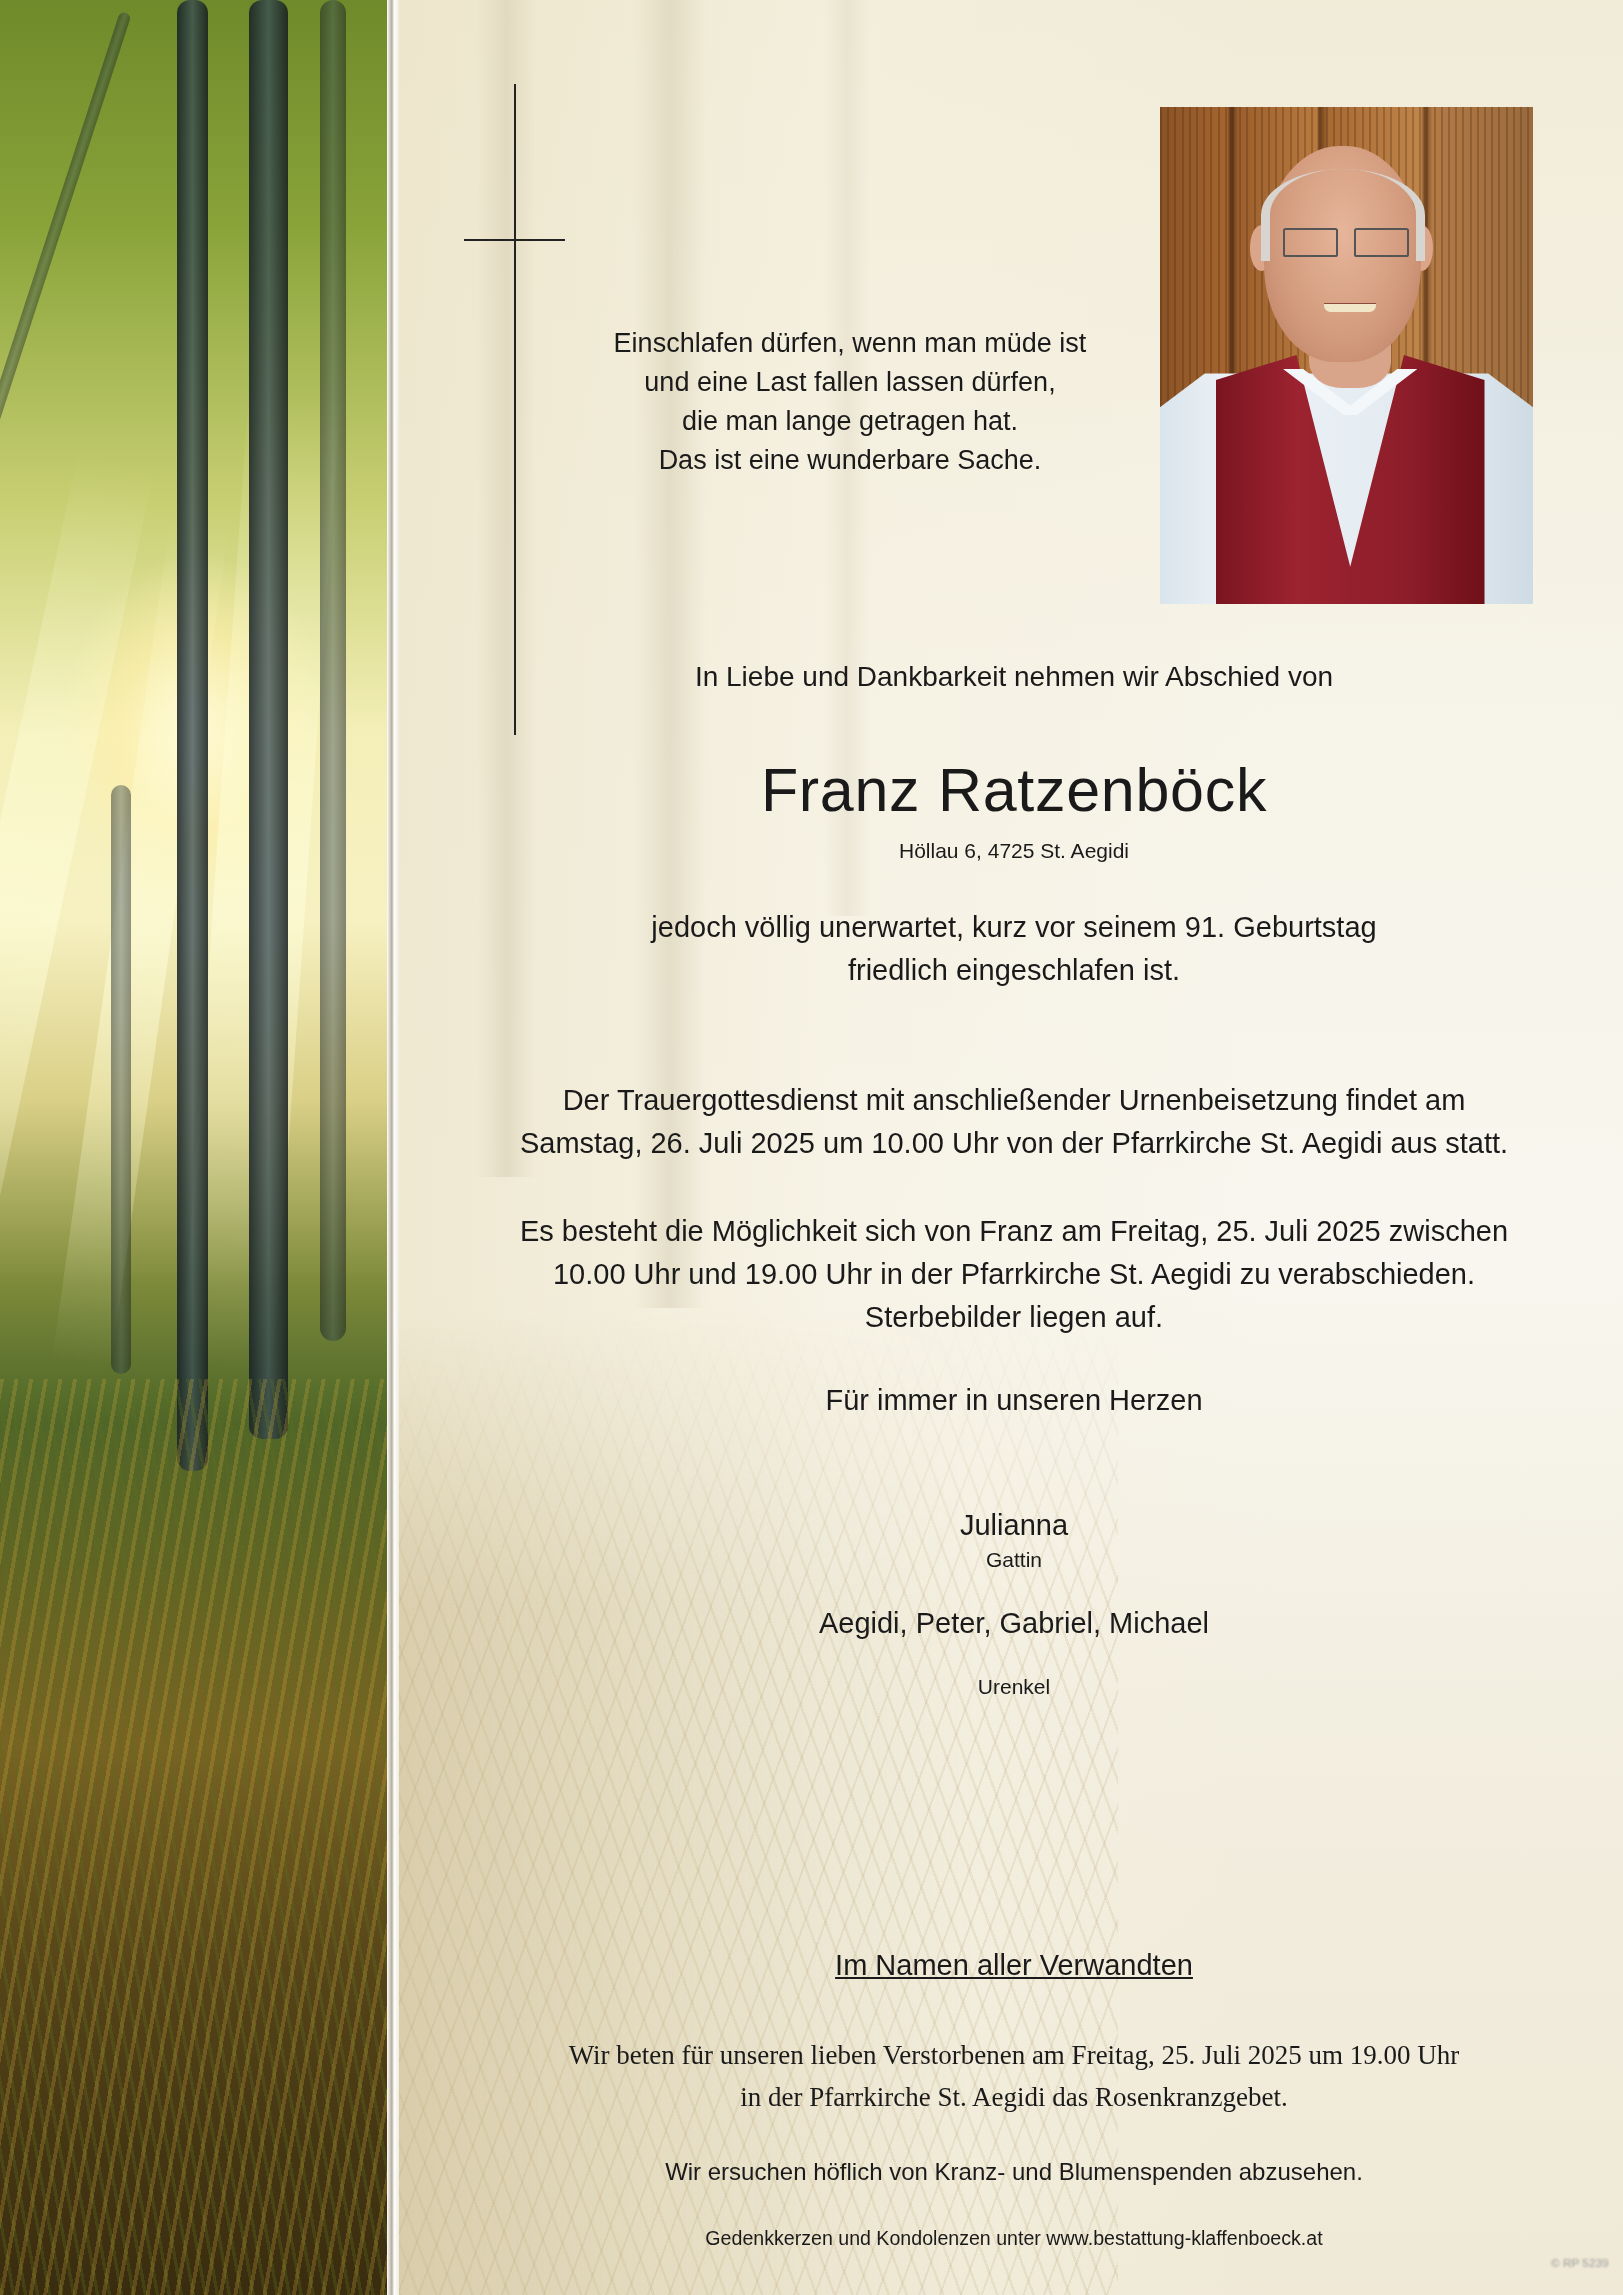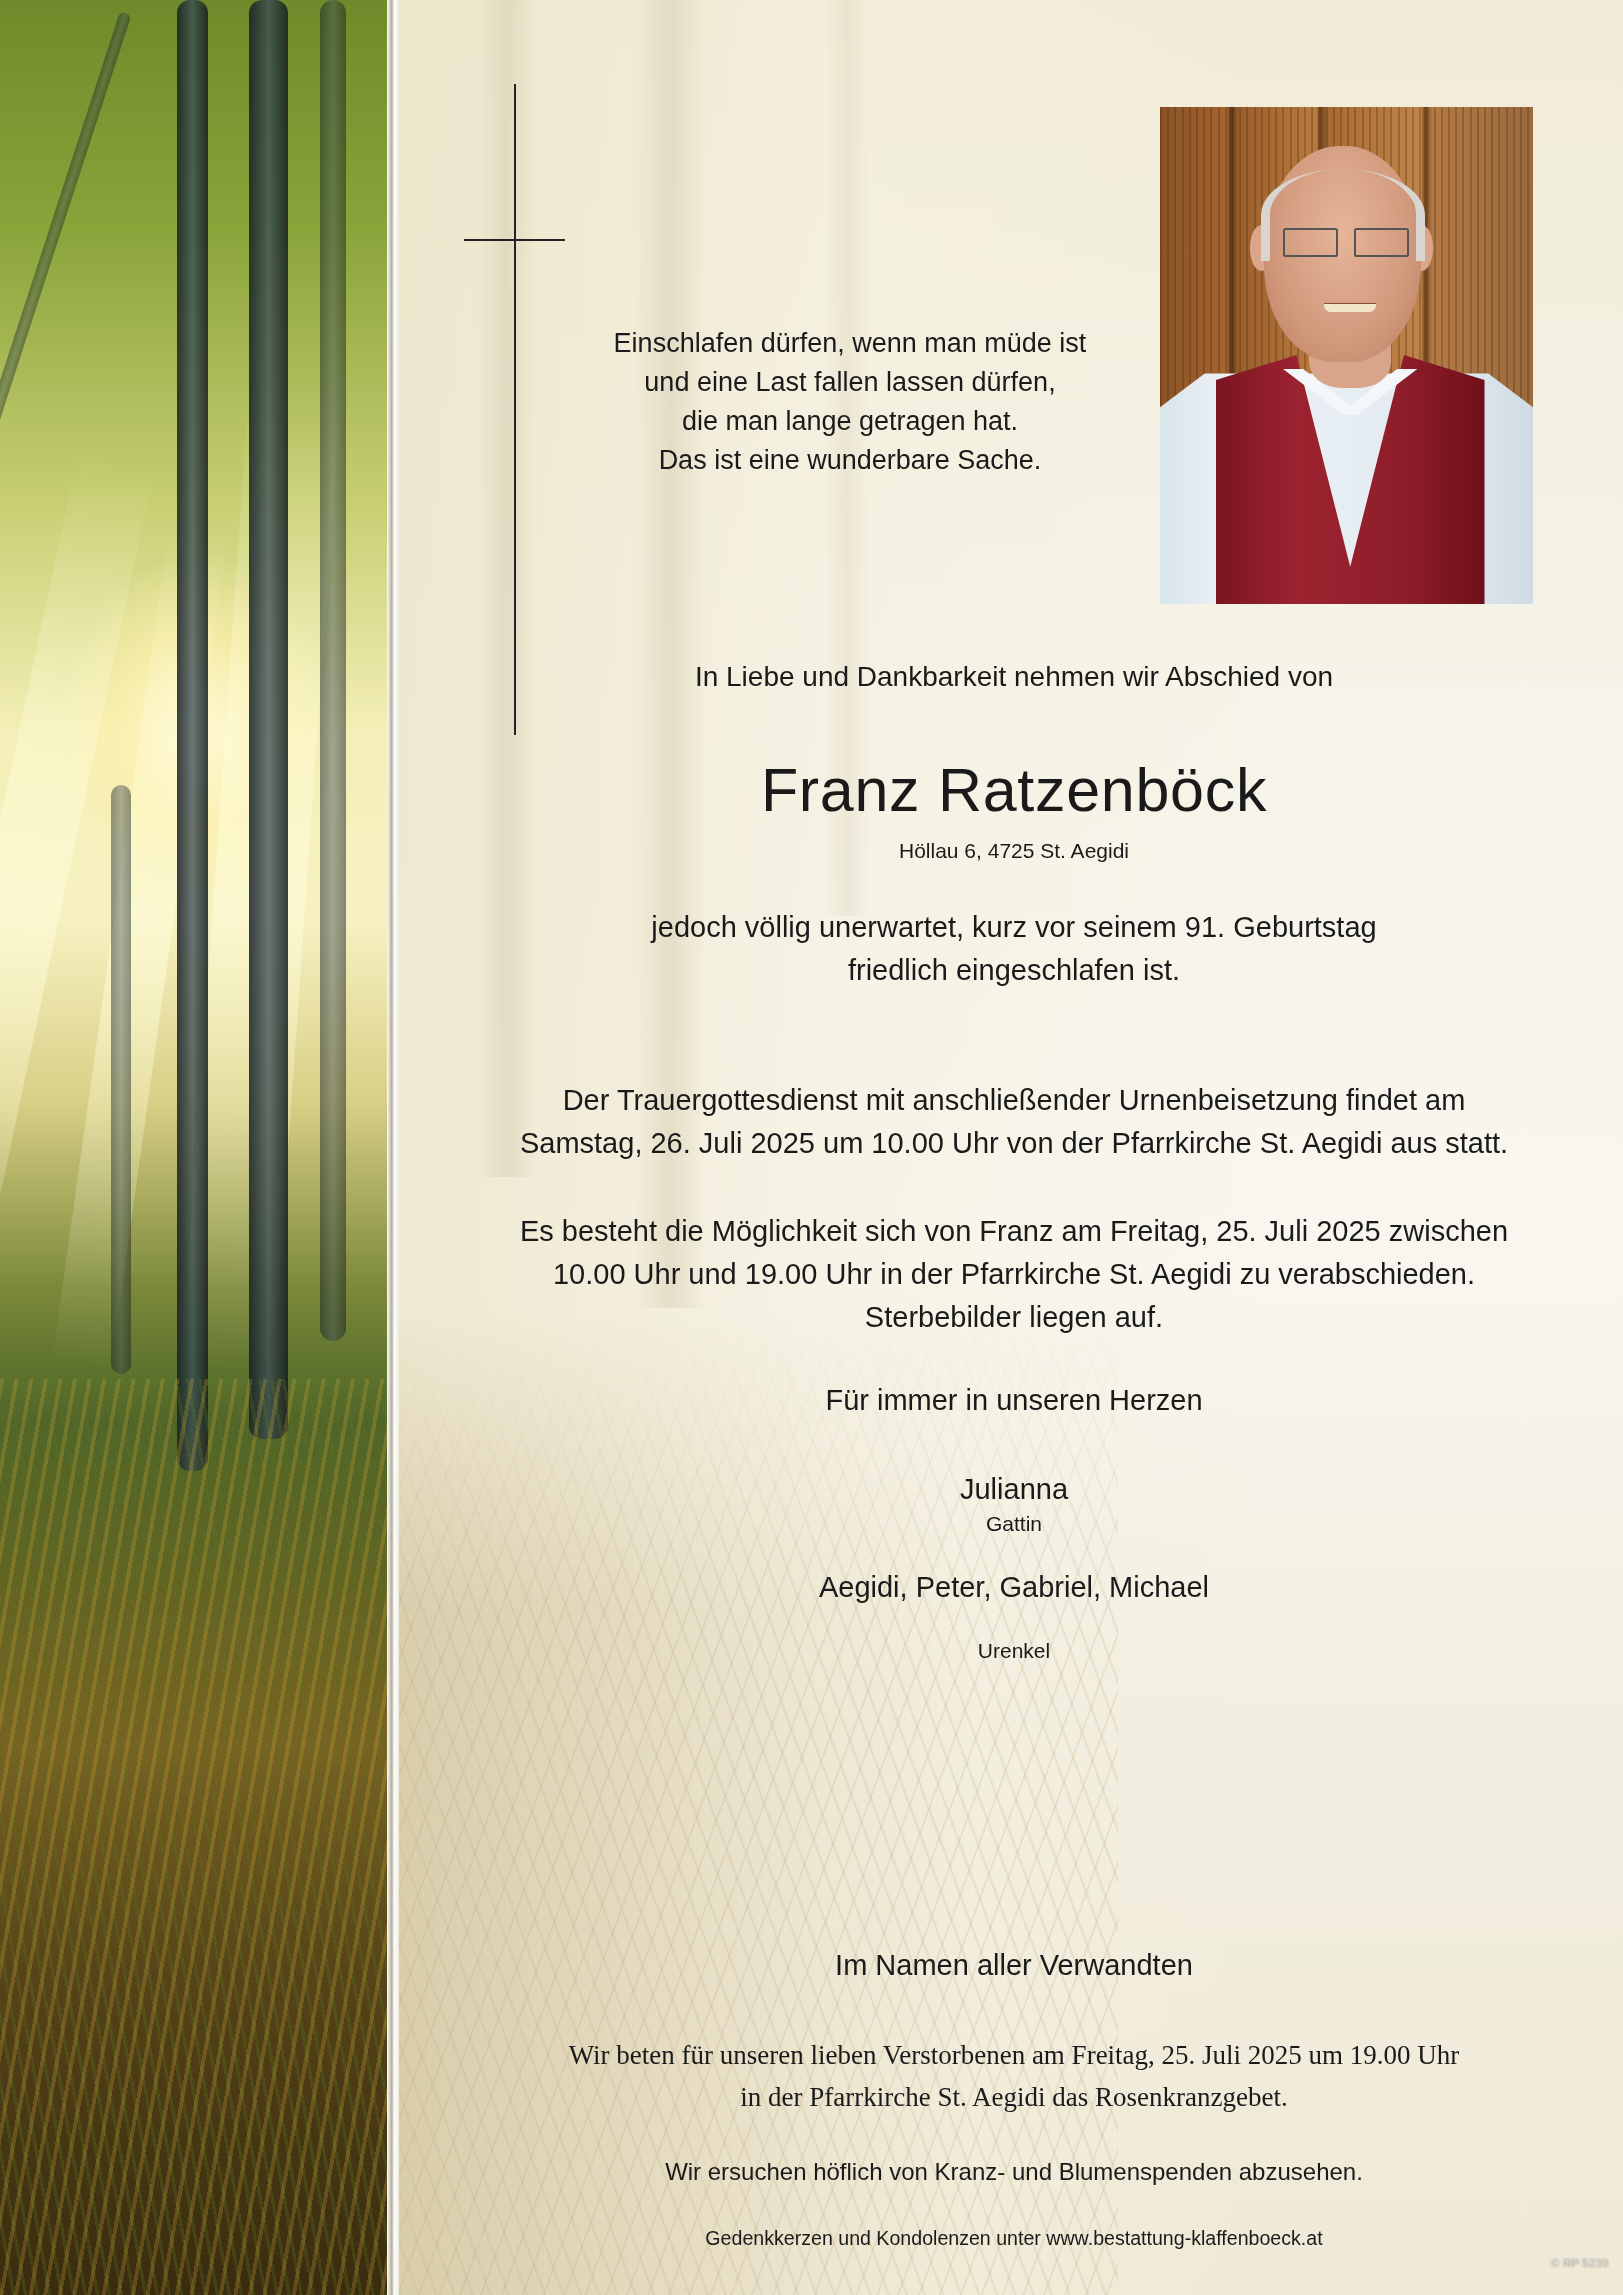--- a/index.html
+++ b/index.html
@@ -66,23 +66,23 @@
   .poem { position:absolute; left:562px; width:576px; top:324px; text-align:center; font-size:27px; line-height:39px; }
   .intro { top:661px; font-size:28px; }
   .name { top:755px; font-size:61px; font-weight:normal; letter-spacing:0.7px; }
   .address { top:839px; font-size:21px; }
   .p1 { top:906px; font-size:29px; line-height:43px; }
   .p2 { top:1079px; font-size:29px; line-height:43px; }
   .p3 { top:1210px; font-size:29px; line-height:43px; }
   .forever { top:1384px; font-size:29px; }
   .fam-name { font-size:29px; line-height:43px; }
   .fam-role { font-size:21px; line-height:26px; }
-  .family { top:1468px; }
+  .family { top:1504px; }
   .fam-group { margin-bottom:29px; }
-  .closing { top:1949px; font-size:29px; }
+  .closing { top:1949px; font-size:29px;text-decoration:underline; }
   .prayer { top:2034px; font-size:27px; line-height:42px;font-family:Liberation Serif, serif; }
   .flowers { top:2158px; font-size:24px; }
   .footer { top:2227px; font-size:19.6px; }
   .code { position:absolute; right:14.4px; top:2256px; font-size:11.8px; color:#9a9a9a; filter:blur(1px); }
 </style>
 </head>
 <body>
 
 <div class="forest">
   <div class="ray" style="left:78px;top:458px;width:78px;height:916px;transform:rotate(12deg);"></div>

